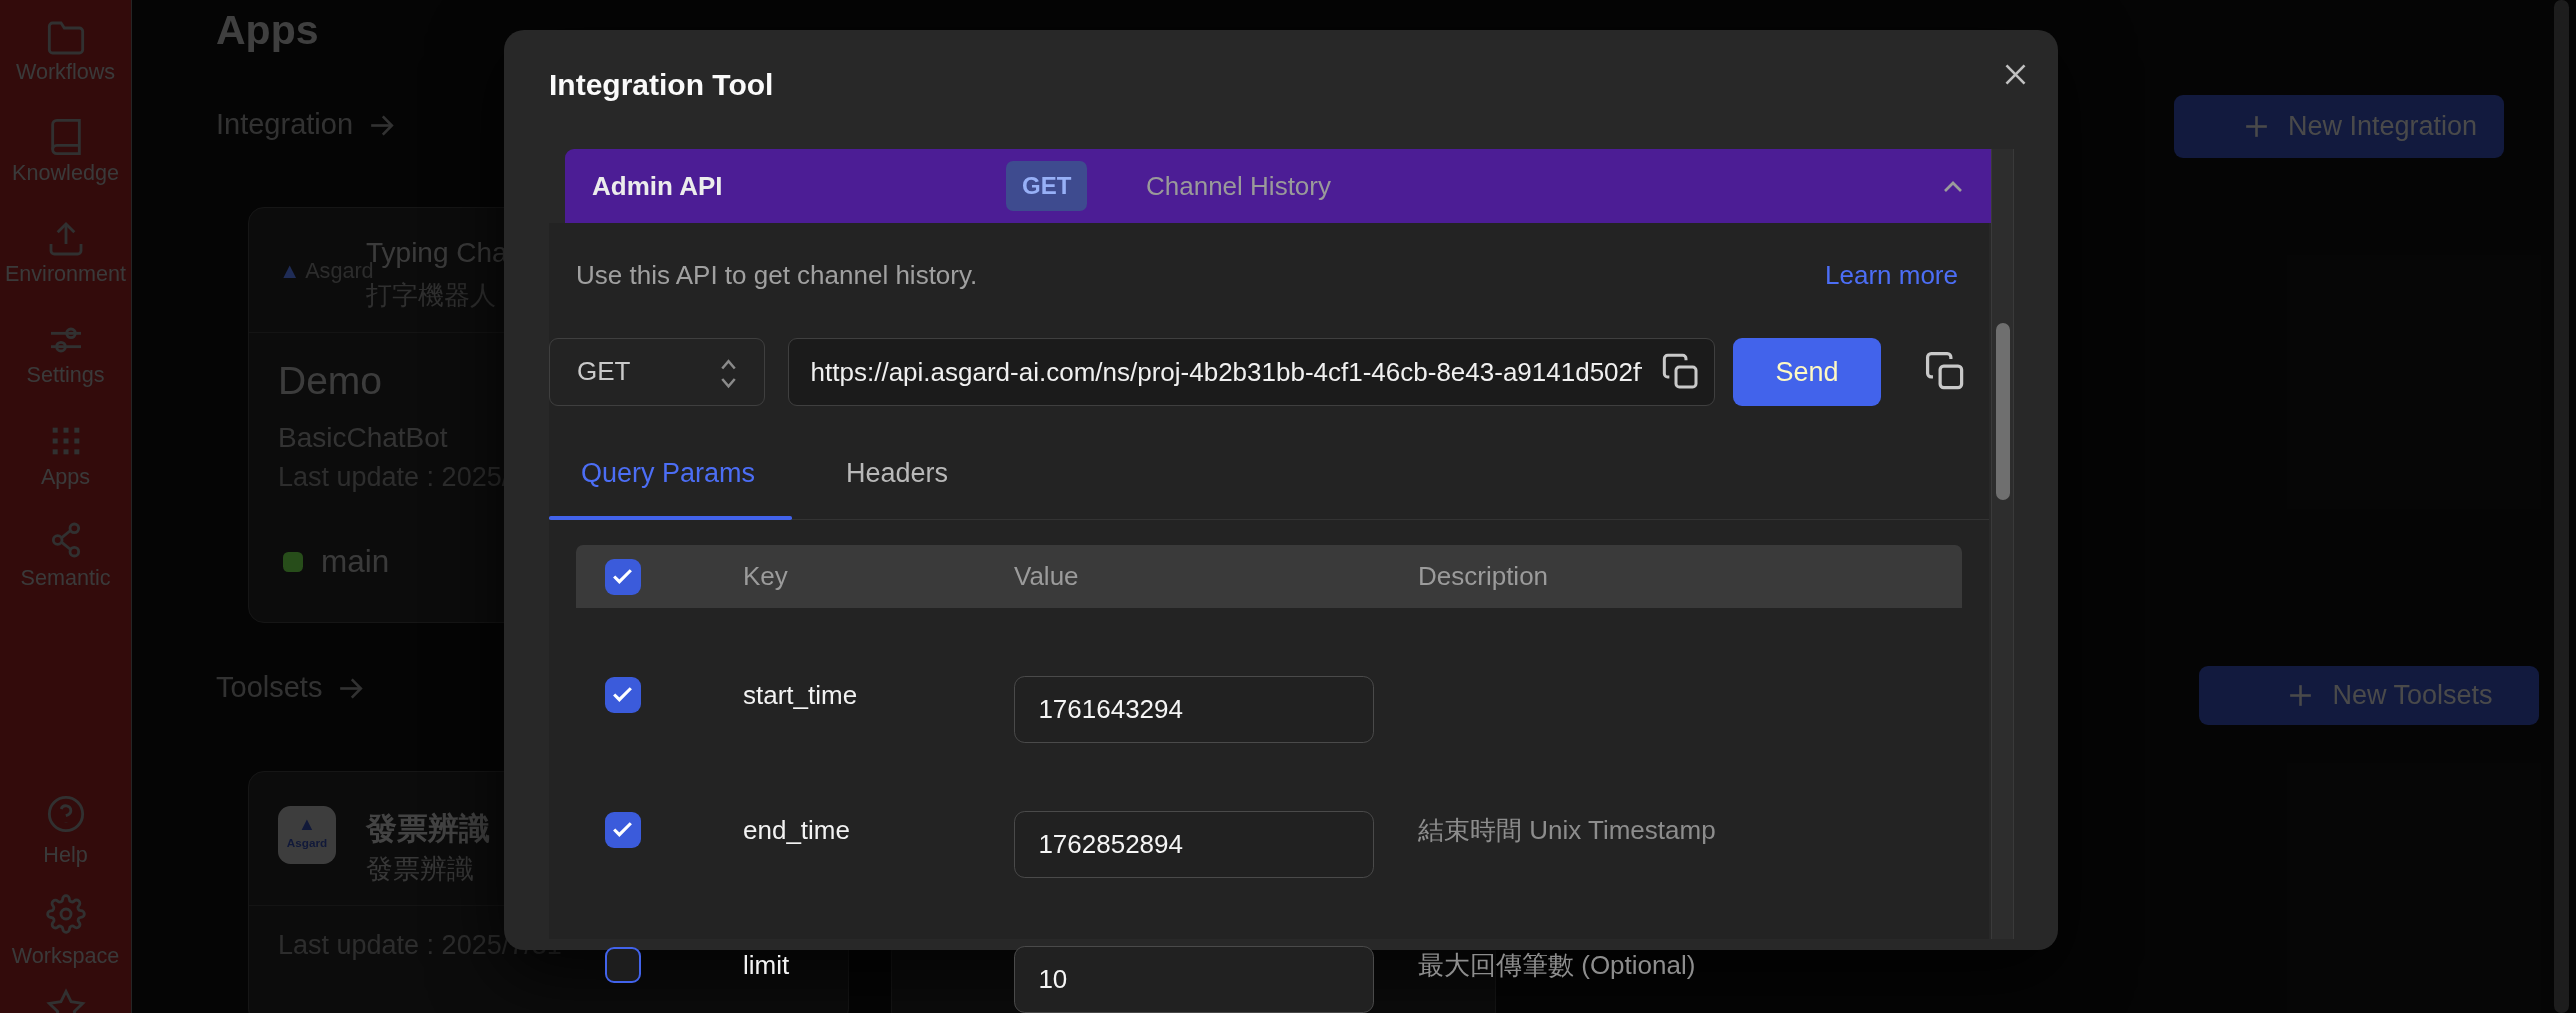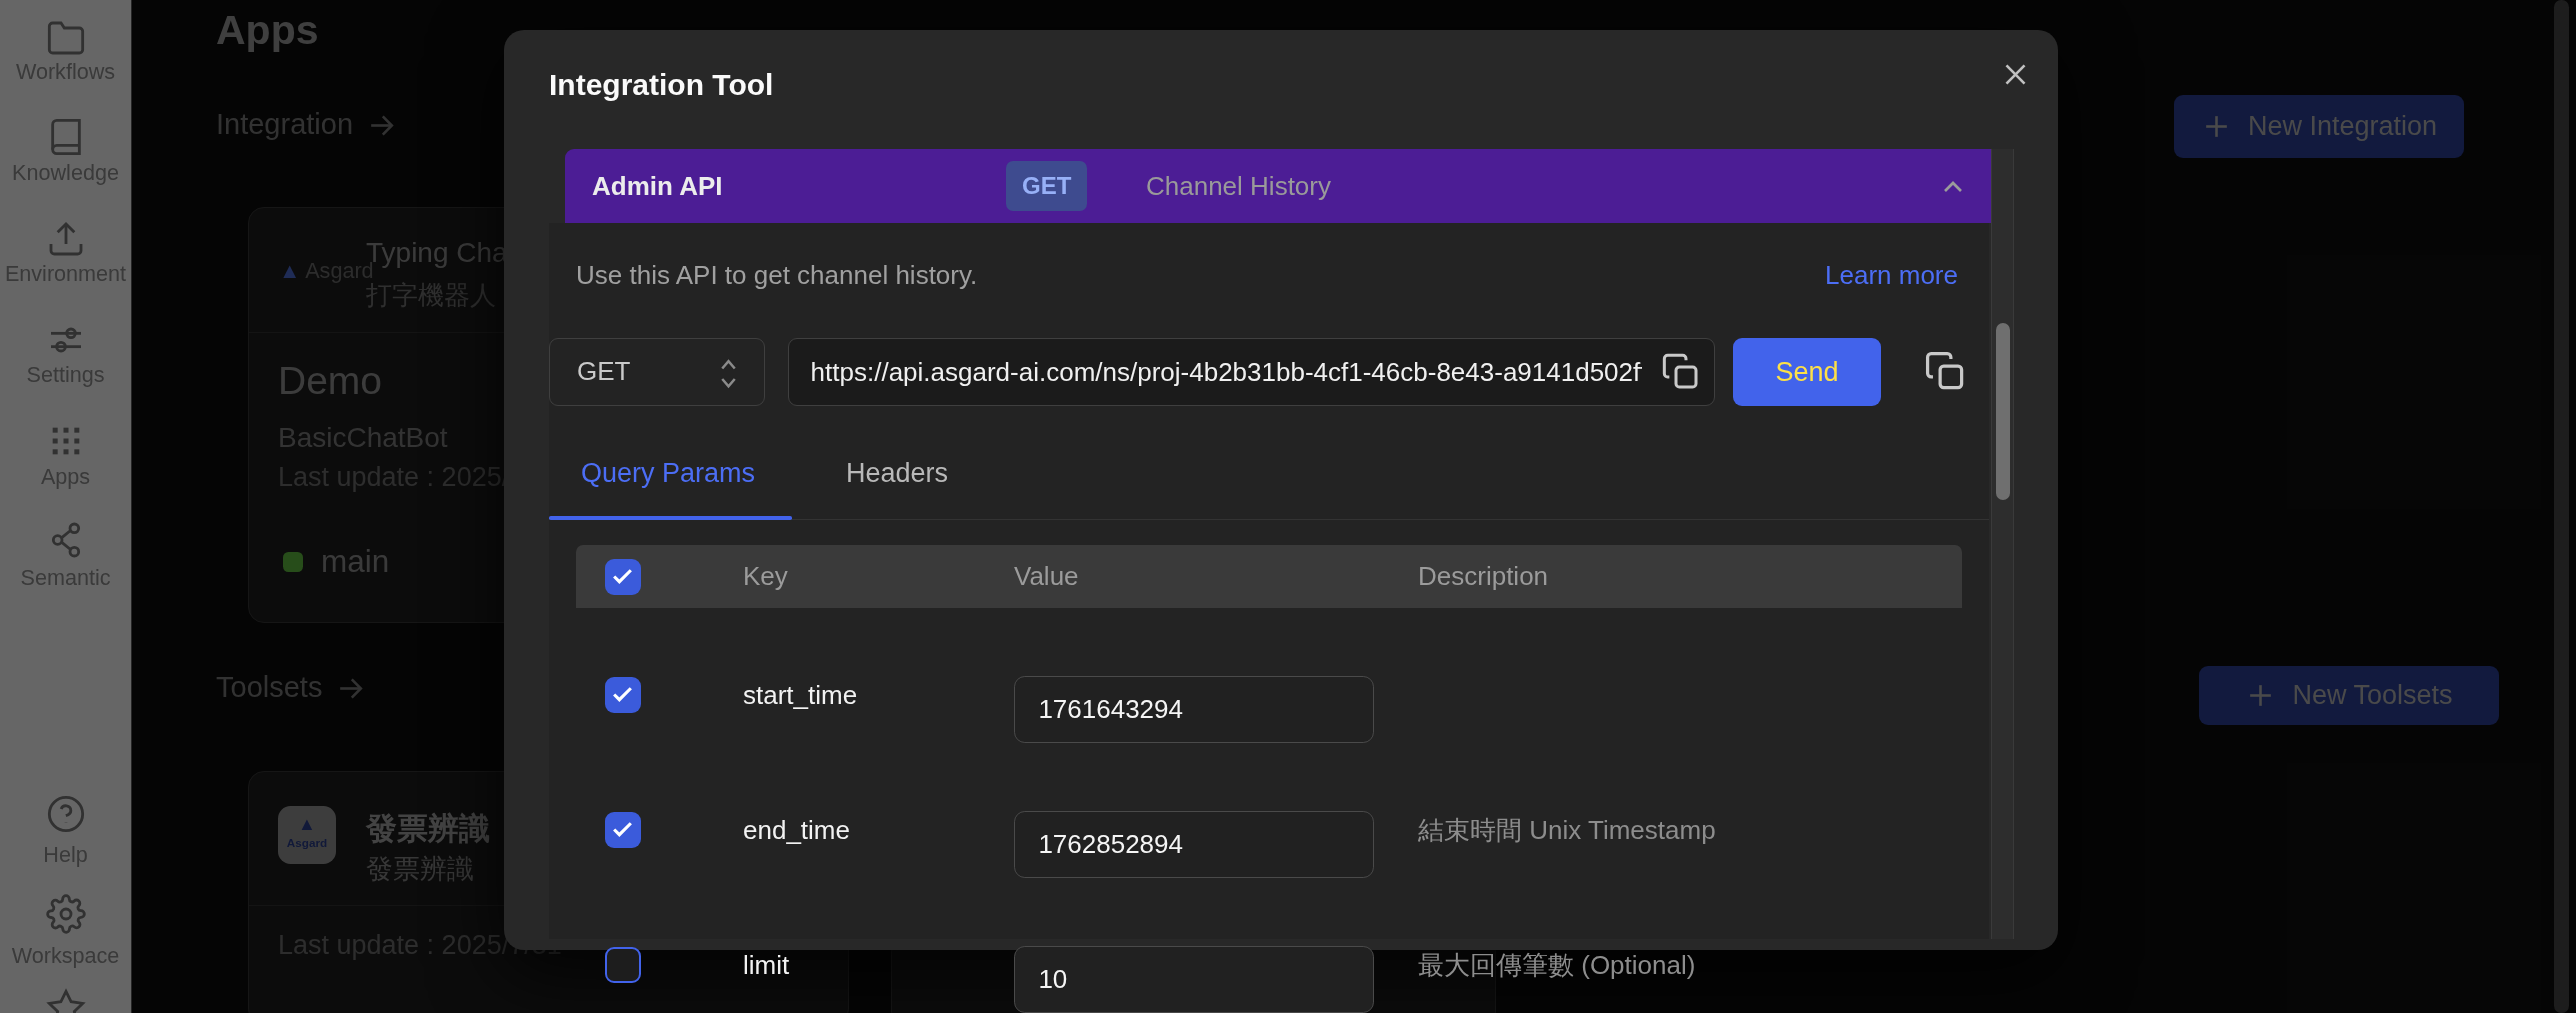--- a/index.html
+++ b/index.html
@@ -6,30 +6,30 @@
   .stage{position:relative;width:2576px;height:1013px;overflow:hidden;background:#0e0e0e;
          font-family:"Liberation Sans","DejaVu Sans",sans-serif;}
   .abs{position:absolute;}
   .nowrap{white-space:nowrap;}
   svg{display:block;}
 
   
   .bg-layer{position:absolute;inset:0;z-index:0;}
   .dim-overlay{position:absolute;inset:0;background:rgba(0,0,0,0.60);z-index:1;}
 
-  .sidebar{position:absolute;left:0;top:0;width:131px;height:1013px;background:#ffffff;border-right:1.8px solid #5f5f5f;}
+  .sidebar{position:absolute;left:0;top:0;width:131px;height:1013px;background:#7f1d1d;border-right:1.8px solid #5f5f5f;}
   .side-item{position:absolute;left:0;width:131px;text-align:center;color:#919191;font-size:21.6px;line-height:25px;}
   .side-icon{position:absolute;left:46px;width:40px;height:40px;color:#7a7a7a;}
 
   .h1-apps{color:#9e9e9e;font-size:41px;font-weight:bold;}
   .bg-link{color:#7e7e7e;font-size:29px;display:flex;align-items:flex-end;gap:12.6px;}
   .bg-card{background:#1f1f1f;border:1.8px solid #383838;border-radius:16px;}
   .bg-divider{position:absolute;left:0;width:100%;height:0.9px;background:#343434;}
   .blue-btn{background:#2d419b;border-radius:9px;color:#b9b9b9;font-size:27px;
-            display:flex;align-items:center;justify-content:center;gap:16px;}
+            display:flex;align-items:center;justify-content:center;gap:16px;padding-left:40px;}
   .page-scroll{position:absolute;right:7.2px;top:0;width:14.4px;height:1013px;background:#4a4a4a;border-radius:7.2px;}
 
   
   .modal{position:absolute;left:504px;top:30px;width:1554px;height:920px;background:#282828;
          border-radius:20px;box-shadow:0 21.6px 72px rgba(0,0,0,0.8);z-index:2;}
   .modal-title{position:absolute;left:45px;top:38px;color:#fafafa;font-size:30px;font-weight:bold;}
   .modal-close{position:absolute;left:1491px;top:24px;width:40px;height:40px;color:#c2c2c2;cursor:pointer;
                display:flex;align-items:center;justify-content:center;}
   .section-body{position:absolute;left:45px;top:193px;width:1440px;height:716px;background:#232323;}
   .section-head{position:absolute;left:61px;top:119px;width:1440px;height:74px;background:#4c1d95;
@@ -45,21 +45,21 @@
 
   .method-select{position:absolute;left:45px;top:308px;width:216px;height:68px;border:1.8px solid #3f3f3f;border-radius:9px;
                  box-sizing:border-box;color:#c9c9c9;font-size:26px;}
   .method-select .val{position:absolute;left:27px;line-height:65px;}
   .method-select .updown{position:absolute;right:23.4px;top:16px;width:25px;height:32px;color:#8a8a8a;}
   .url-wrap{position:absolute;left:284px;top:308px;width:927px;height:68px;}
   .url-input{width:100%;height:100%;box-sizing:border-box;background:#1b1b1b;border:1.8px solid #3f3f3f;border-radius:9px;
              color:#f0f0f0;font-size:26px;padding:0 72px 0 21.6px;font-family:inherit;}
   .url-copy{position:absolute;right:14.4px;top:14.4px;width:40px;height:40px;color:#c9c9c9;cursor:pointer;}
   .send-btn{position:absolute;left:1229px;top:308px;width:148px;height:68px;background:#4263eb;border-radius:9px;
-            color:#fde047;font-size:27px;display:flex;align-items:center;justify-content:center;cursor:pointer;}
+            color:#fef9c3;font-size:27px;display:flex;align-items:center;justify-content:center;cursor:pointer;}
   .resp-copy{position:absolute;left:1420px;top:320px;width:43px;height:43px;color:#c9c9c9;cursor:pointer;}
 
   .tab{position:absolute;top:425px;font-size:27px;line-height:36px;cursor:pointer;}
   .tab.active{color:#4c6ef5;}
   .tab.inactive{color:#b9b9b9;}
   .tabs-line{position:absolute;left:45px;top:489px;width:1440px;height:0.9px;background:#333;}
   .tab-underline{position:absolute;left:45px;top:486px;width:243px;height:3.6px;background:#4263eb;border-radius:1.8px;}
 
   .ptable{position:absolute;left:72px;top:515px;width:1386px;}
   .ptable-head{position:relative;height:63px;background:#3a3a3a;border-radius:7.2px 7.2px 0 0;color:#9b9b9b;font-size:26px;}

